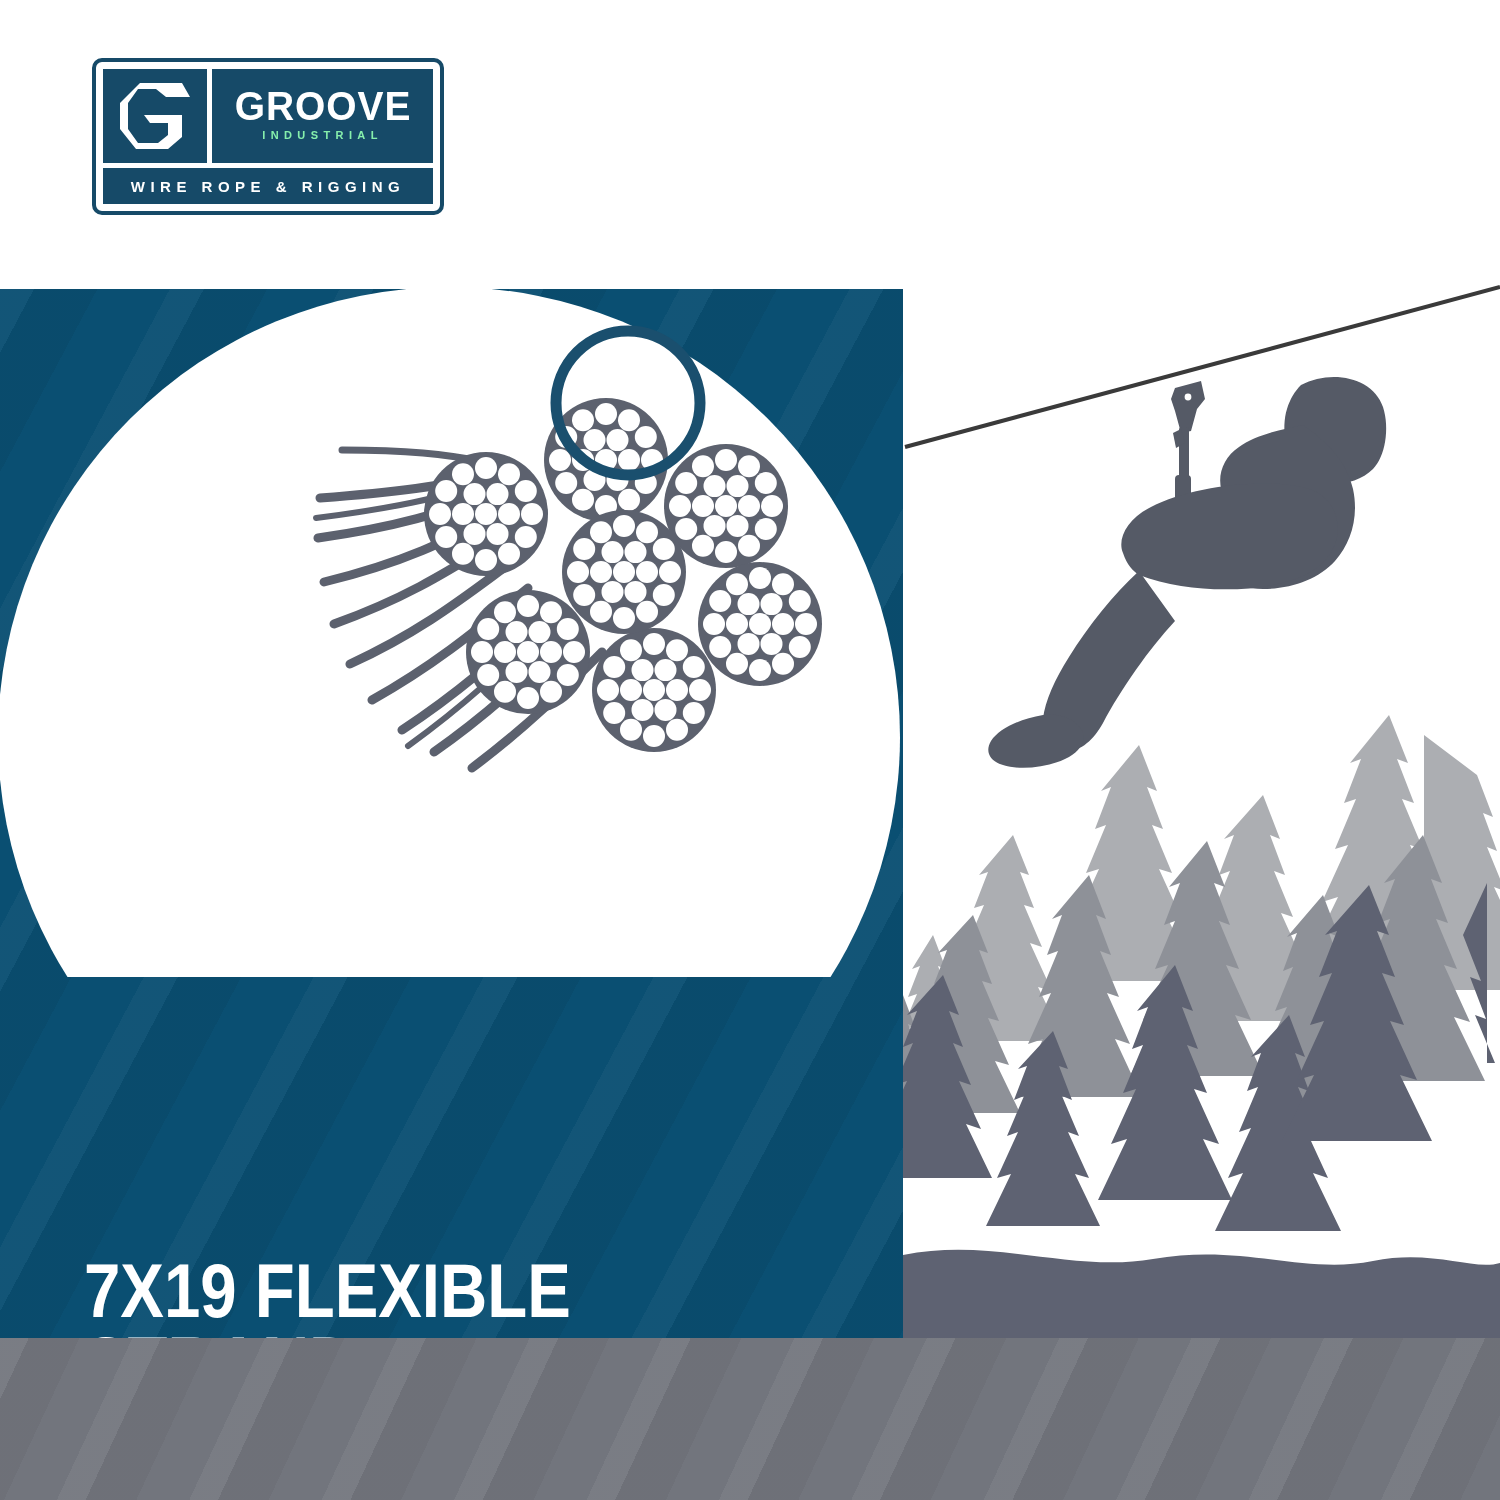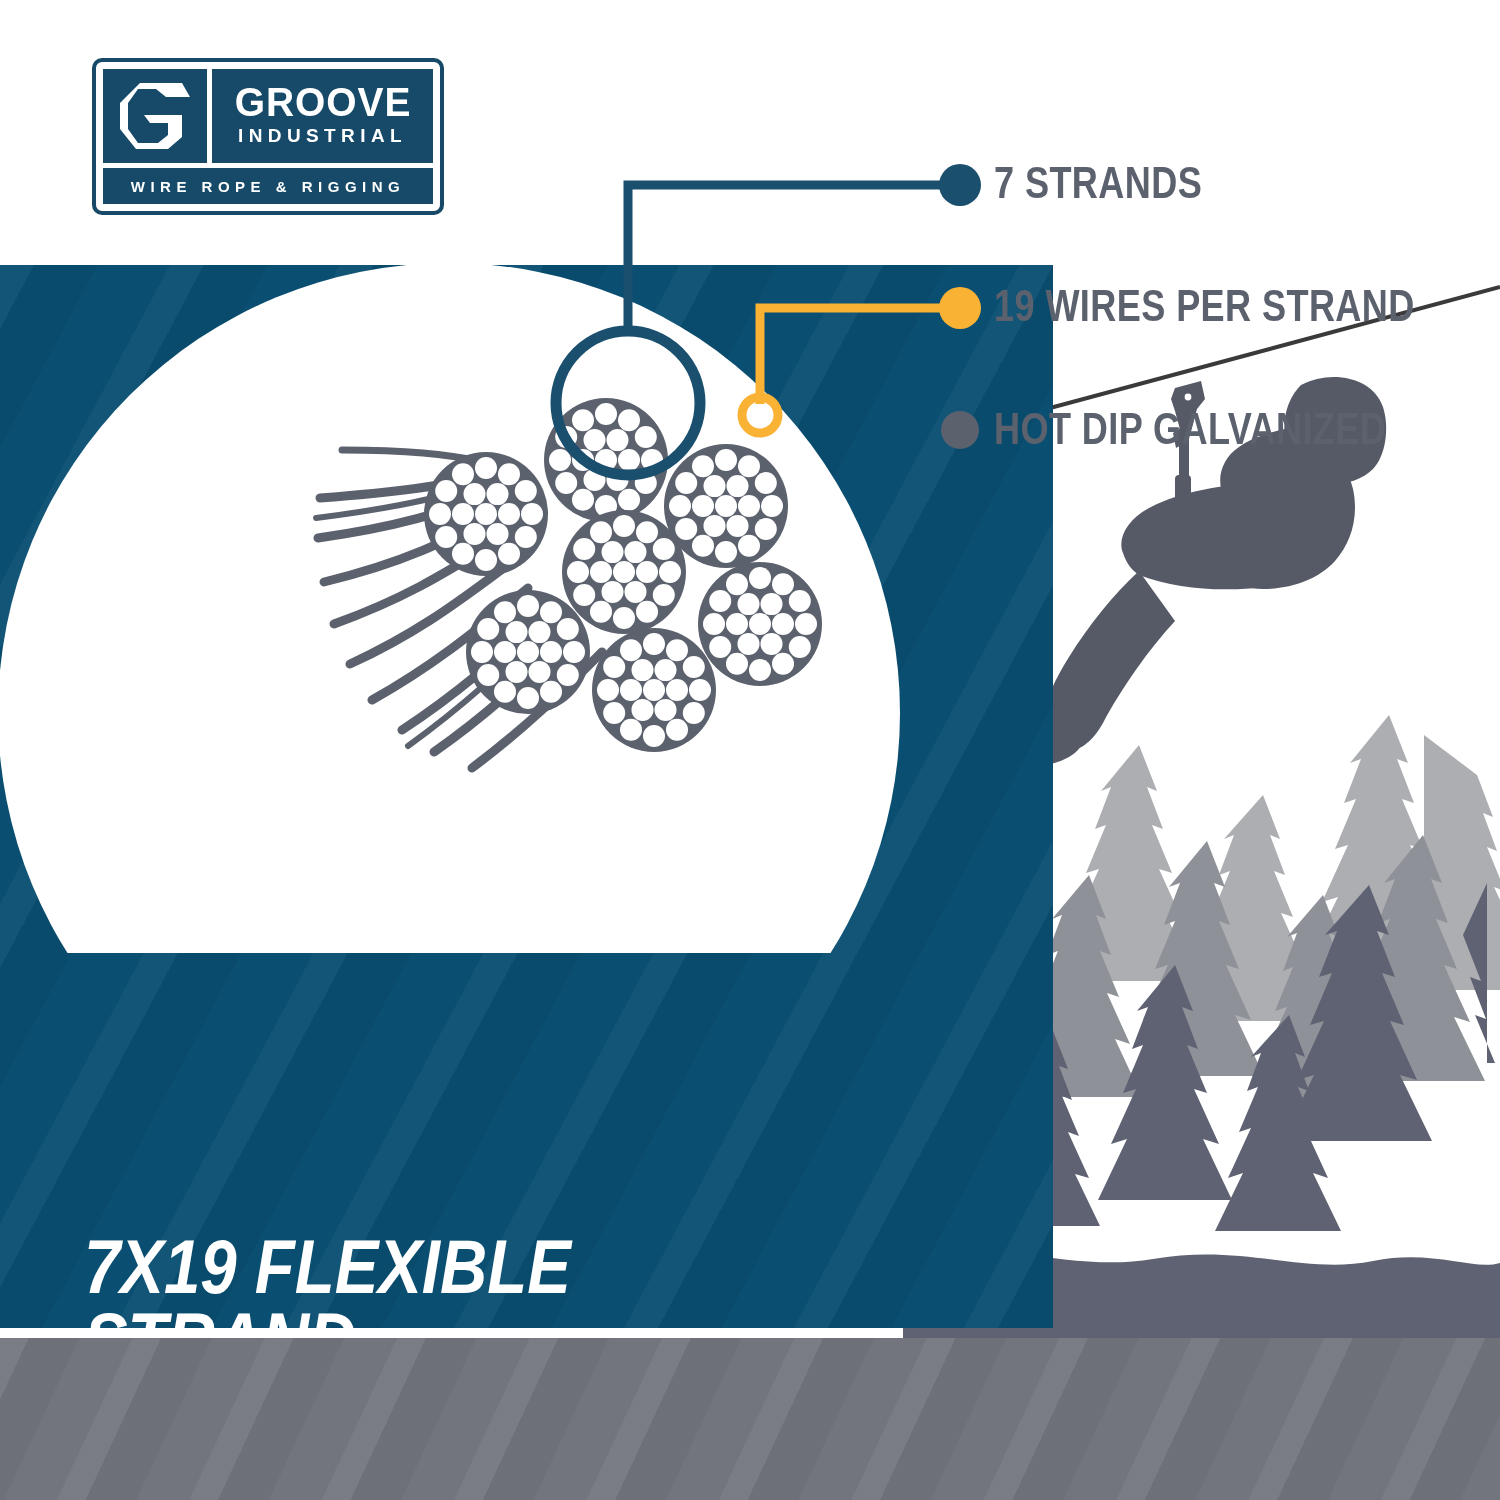--- a/index.html
+++ b/index.html
@@ -13,26 +13,26 @@
       repeating-linear-gradient(115deg, rgba(255,255,255,0.055) 0px, rgba(255,255,255,0.055) 26px,
                                 rgba(0,0,0,0.04) 26px, rgba(0,0,0,0.04) 72px,
                                 rgba(255,255,255,0.0) 72px, rgba(255,255,255,0.0) 120px),
       #72757D;}
 
   
   .scene{position:absolute;left:903px;top:275px;width:597px;height:1063px;overflow:hidden;background:#ffffff;}
   .scene svg{display:block;}
 
   
-  .blue-panel{position:absolute;left:0;top:265px;width:1053px;height:1063px;overflow:hidden;
+  .blue-panel{position:absolute;left:0;top:289px;width:903px;height:1063px;overflow:hidden;
     background:
       repeating-linear-gradient(118deg, rgba(255,255,255,0.035) 0px, rgba(255,255,255,0.035) 30px,
                                 rgba(0,0,0,0.05) 30px, rgba(0,0,0,0.05) 86px,
                                 rgba(255,255,255,0) 86px, rgba(255,255,255,0) 150px),
-      #0A4F72; font-style: italic;}
+      #0A4F72;}
 
   
   .white-disc{position:absolute;left:-2px;top:-2px;width:905px;height:690px;overflow:hidden;pointer-events:none;}
   .white-disc::after{content:"";position:absolute;left:0px;top:0px;width:902px;height:900px;
      border-radius:50%;background:#ffffff;}
 
   
   .cable-art{position:absolute;left:290px;top:300px;width:560px;height:520px;}
   .cable-art svg{display:block;}
 
@@ -51,21 +51,21 @@
   .logo{position:absolute;left:92px;top:58px;width:352px;height:157px;
         border:4px solid #164A68;border-radius:10px;background:#ffffff;
         box-sizing:border-box;padding:7px;}
   .logo-inner{width:100%;height:100%;display:flex;flex-direction:column;gap:5px;}
   .logo-top{display:flex;flex:1 1 auto;gap:5px;}
   .logo-mark{width:104px;background:#164A68;display:flex;align-items:center;justify-content:center;}
   .logo-word{flex:1 1 auto;background:#164A68;display:flex;flex-direction:column;
              align-items:center;justify-content:center;padding-bottom:3px;}
   .logo-word .w1{color:#fff;font-weight:700;font-size:41px;line-height:0.92;
      letter-spacing:1px;transform:scaleX(0.95);}
-  .logo-word .w2{color:#ffffff;font-weight:700;font-size:19px;line-height:1;
+  .logo-word .w2{color:#86efac;font-weight:700;font-size:11px;line-height:1;
      letter-spacing:5.4px;margin-top:4px;}
   .logo-bottom{height:36px;background:#164A68;display:flex;align-items:center;justify-content:center;}
   .logo-bottom span{color:#fff;font-weight:700;font-size:15px;letter-spacing:5.5px;}
 
   
   .headline{position:absolute;left:84px;top:915px;width:800px;color:#ffffff;
      font-weight:700;font-size:76px;line-height:0.96;letter-spacing:0px;
      transform:scaleX(0.86);transform-origin:left top;}
   .headline .l2{display:block;}
 </style>
@@ -203,37 +203,20 @@
         <use href="#strand" x="470" y="324"></use>
         <use href="#strand" x="364" y="390"></use>
         <use href="#strand" x="238" y="352"></use>
         <use href="#strand" x="334" y="272"></use>
       </g>
 
       <circle cx="338" cy="103" r="72" fill="none" stroke="#1A4F6E" stroke-width="11"></circle>
     </svg>
   </div>
 
-  <div class="callouts">
-    <svg width="1500" height="470">
-
-      <path d="M628 330 L628 185 L953 185" stroke="#1A4F6E" stroke-width="9" fill="none"></path>
-      <circle cx="960" cy="185" r="21" fill="#1A4F6E"></circle>
-
-      <path d="M760 404 L760 308 L953 308" stroke="#F9B233" stroke-width="9" fill="none"></path>
-      <circle cx="760" cy="415" r="18" fill="none" stroke="#F9B233" stroke-width="9"></circle>
-      <circle cx="960" cy="308" r="21" fill="#F9B233"></circle>
-
-      <circle cx="960" cy="430" r="19" fill="#5C616E"></circle>
-    </svg>
-
-    <div class="callout-label" id="cl0">7 STRANDS</div>
-    <div class="callout-label" id="cl1">19 WIRES PER STRAND</div>
-    <div class="callout-label" id="cl2">HOT DIP GALVANIZED</div>
-  </div>
 
   <div class="logo">
     <div class="logo-inner">
       <div class="logo-top">
         <div class="logo-mark">
           <svg width="78" height="74" viewBox="0 0 78 74">
             <path fill="#ffffff" d="M24 4 L66 4 L74 18 L50 18 L40 10 L22 10 L12 24
                                      L12 50 L22 64 L42 64 L52 56 L52 44 L34 44 L28 36
                                      L66 36 L66 58 L52 70 L20 70 L4 50 L4 24 Z"></path>
           </svg>

